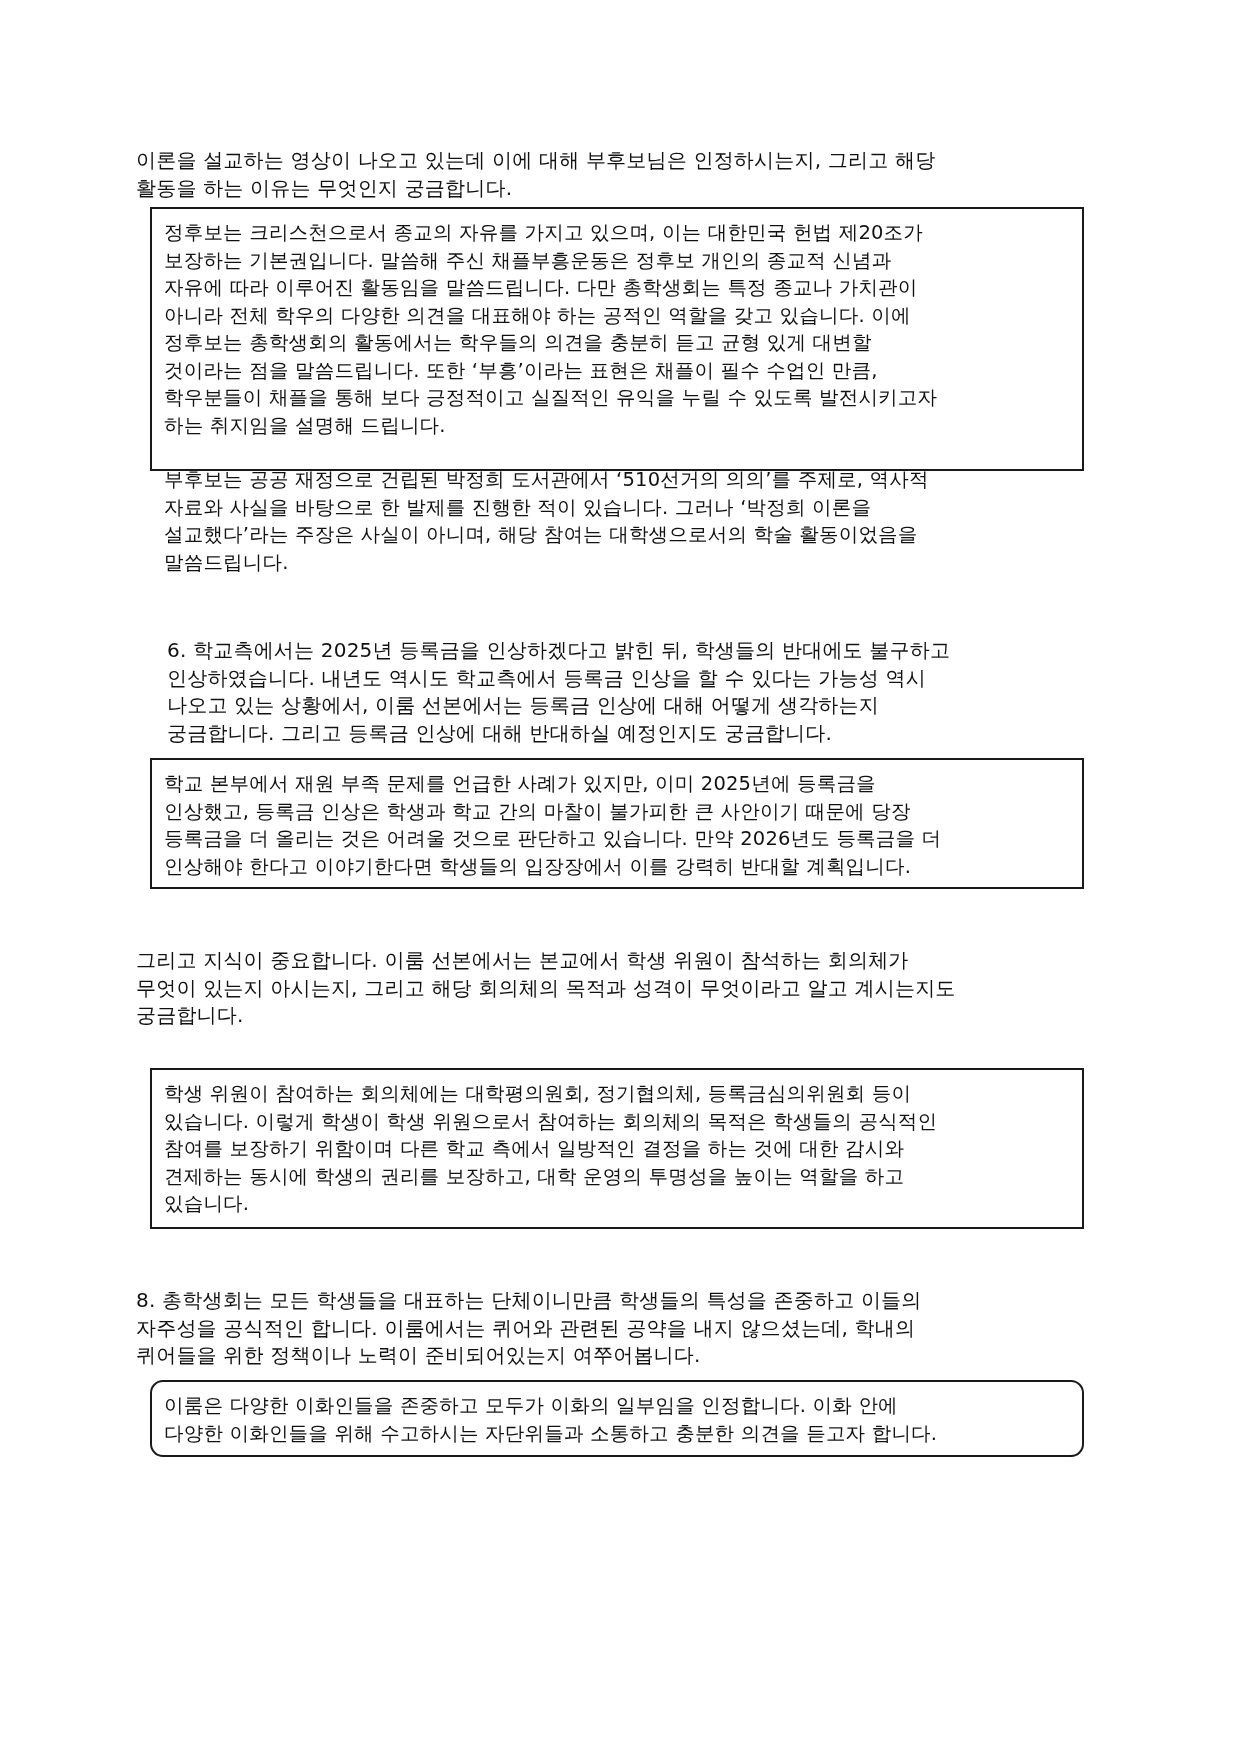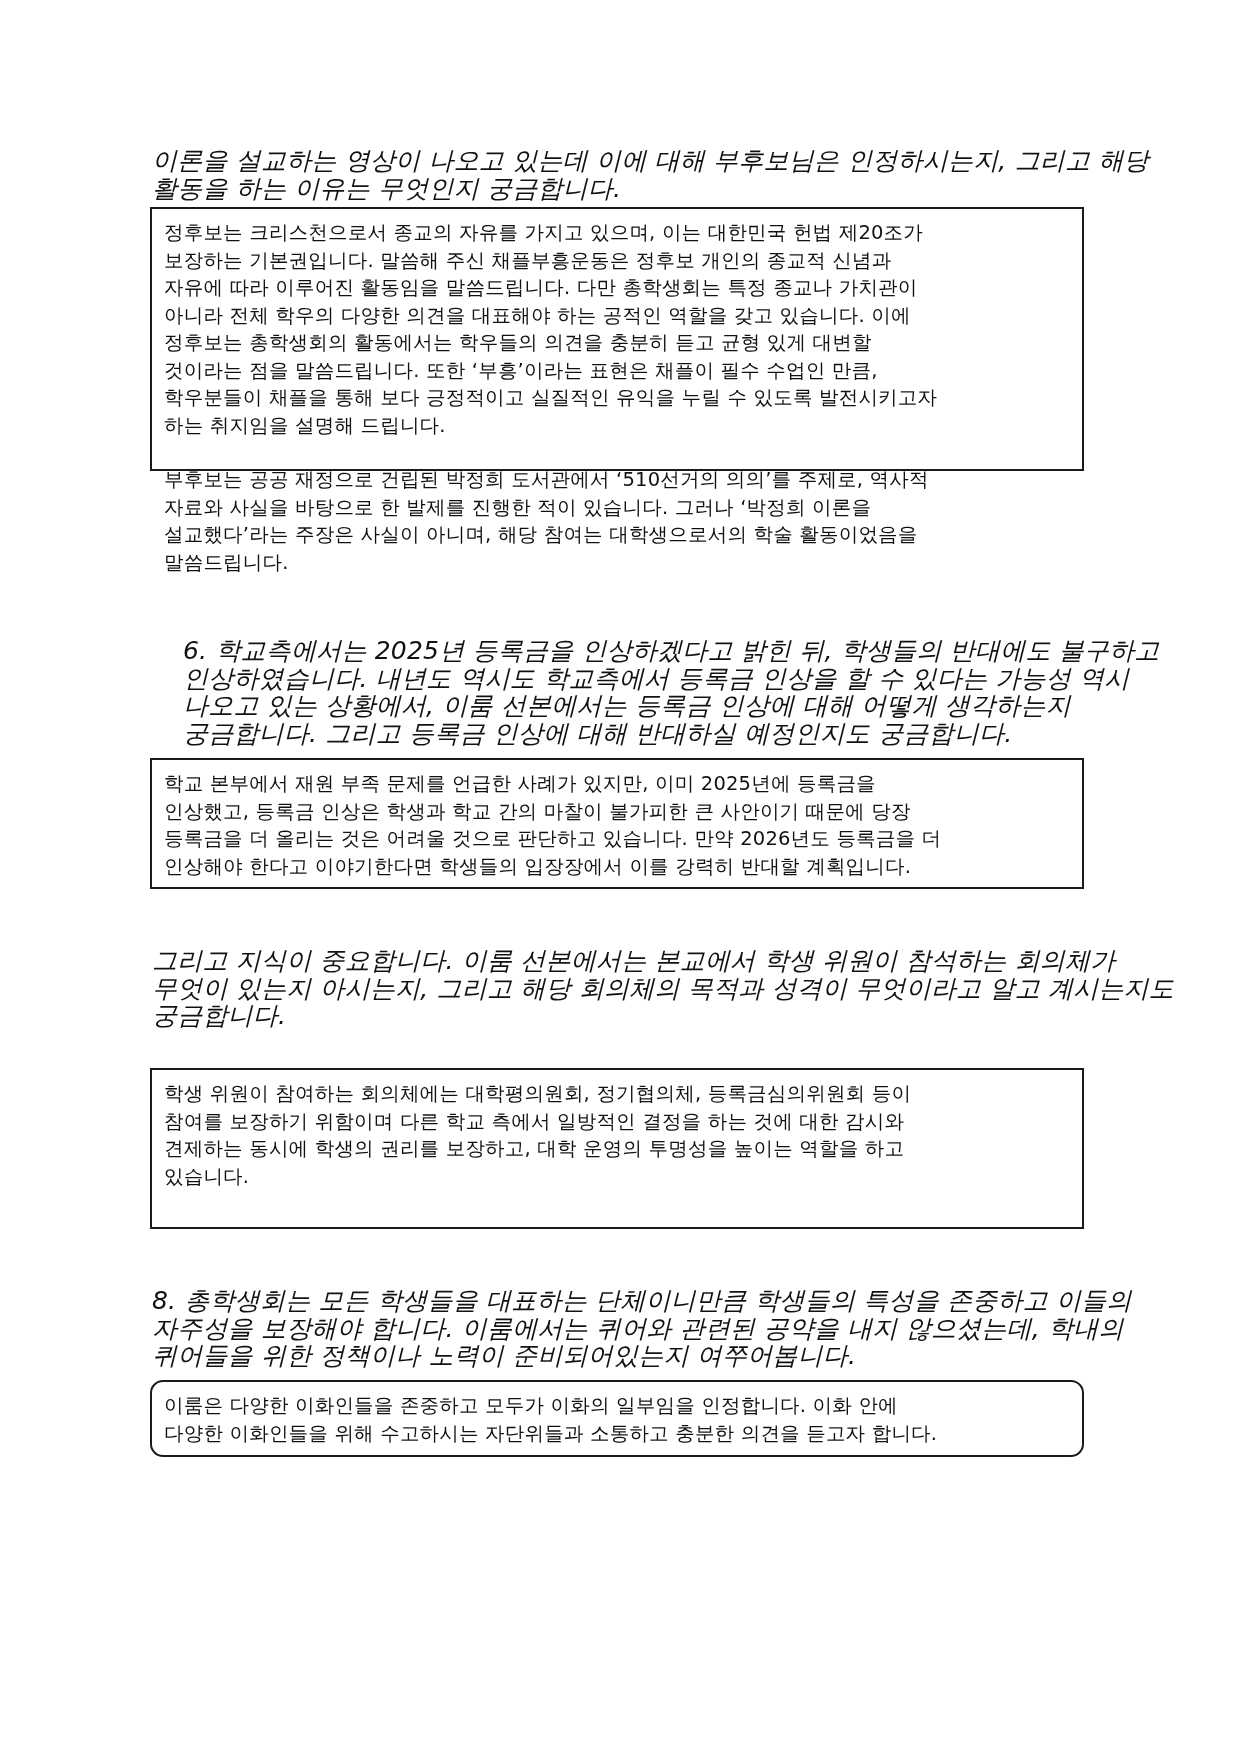--- a/index.html
+++ b/index.html
@@ -3,24 +3,23 @@
   <meta charset="utf-8">
   <style>
     html, body { margin: 0; padding: 0; background: #ffffff; }
     body {
       width: 1242px; height: 1755px; position: relative; overflow: hidden;
       font-family: "DejaVu Sans", "Liberation Sans", sans-serif;
       color: #111111;
     }
     .page { position: absolute; left: 0; top: 0; width: 1242px; height: 1755px; }
     .question {
-      position: absolute; left: 152px; width: 930px;
-      font-size: 25px; line-height: 27.5px; letter-spacing: 0.2px;
+      position: absolute; left: 136px; width: 930px;
+      font-size: 20px; line-height: 27.5px; letter-spacing: 0.2px;
       white-space: nowrap;
-      font-style: italic;
     }
     .question .line { display: block; }
     .qnum { font-weight: normal; }
     .answer-box {
       position: absolute; left: 150px; width: 934px;
       border: 2px solid #1a1a1a;
       box-sizing: border-box;
       padding: 10px 10px 8px 12px;
       font-size: 19.5px; line-height: 27.5px; letter-spacing: 0.2px;
       white-space: nowrap;
@@ -70,28 +69,29 @@
     <span class="line">인상해야 한다고 이야기한다면 학생들의 입장장에서 이를 강력히 반대할 계획입니다.</span>
   </div>
 
   <div class="question" style="top:947px;">
     <span class="line">그리고 지식이 중요합니다. 이룸 선본에서는 본교에서 학생 위원이 참석하는 회의체가</span>
     <span class="line">무엇이 있는지 아시는지, 그리고 해당 회의체의 목적과 성격이 무엇이라고 알고 계시는지도</span>
     <span class="line">궁금합니다.</span>
   </div>
   <div class="answer-box" style="top:1068px; height:161px;">
     <span class="line">학생 위원이 참여하는 회의체에는 대학평의원회, 정기협의체, 등록금심의위원회 등이</span>
+    <span class="line">있습니다. 이렇게 학생이 학생 위원으로서 참여하는 회의체의 목적은 학생들의 공식적인</span>
     <span class="line">참여를 보장하기 위함이며 다른 학교 측에서 일방적인 결정을 하는 것에 대한 감시와</span>
     <span class="line">견제하는 동시에 학생의 권리를 보장하고, 대학 운영의 투명성을 높이는 역할을 하고</span>
     <span class="line">있습니다.</span>
   </div>
 
   <div class="question" style="top:1287px;">
     <span class="line"><span class="qnum">8.</span><span> 총학생회는 모든 학생들을 대표하는 단체이니만큼 학생들의 특성을 존중하고 이들의</span></span>
-    <span class="line">자주성을 보장해야 합니다. 이룸에서는 퀴어와 관련된 공약을 내지 않으셨는데, 학내의</span>
+    <span class="line">자주성을 공식적인 합니다. 이룸에서는 퀴어와 관련된 공약을 내지 않으셨는데, 학내의</span>
     <span class="line">퀴어들을 위한 정책이나 노력이 준비되어있는지 여쭈어봅니다.</span>
   </div>
   <div class="answer-box" style="top:1380px; height:77px;border-radius:13px;">
     <span class="line">이룸은 다양한 이화인들을 존중하고 모두가 이화의 일부임을 인정합니다. 이화 안에</span>
     <span class="line">다양한 이화인들을 위해 수고하시는 자단위들과 소통하고 충분한 의견을 듣고자 합니다.</span>
   </div>
 
 </div>
 
 </body></html>

